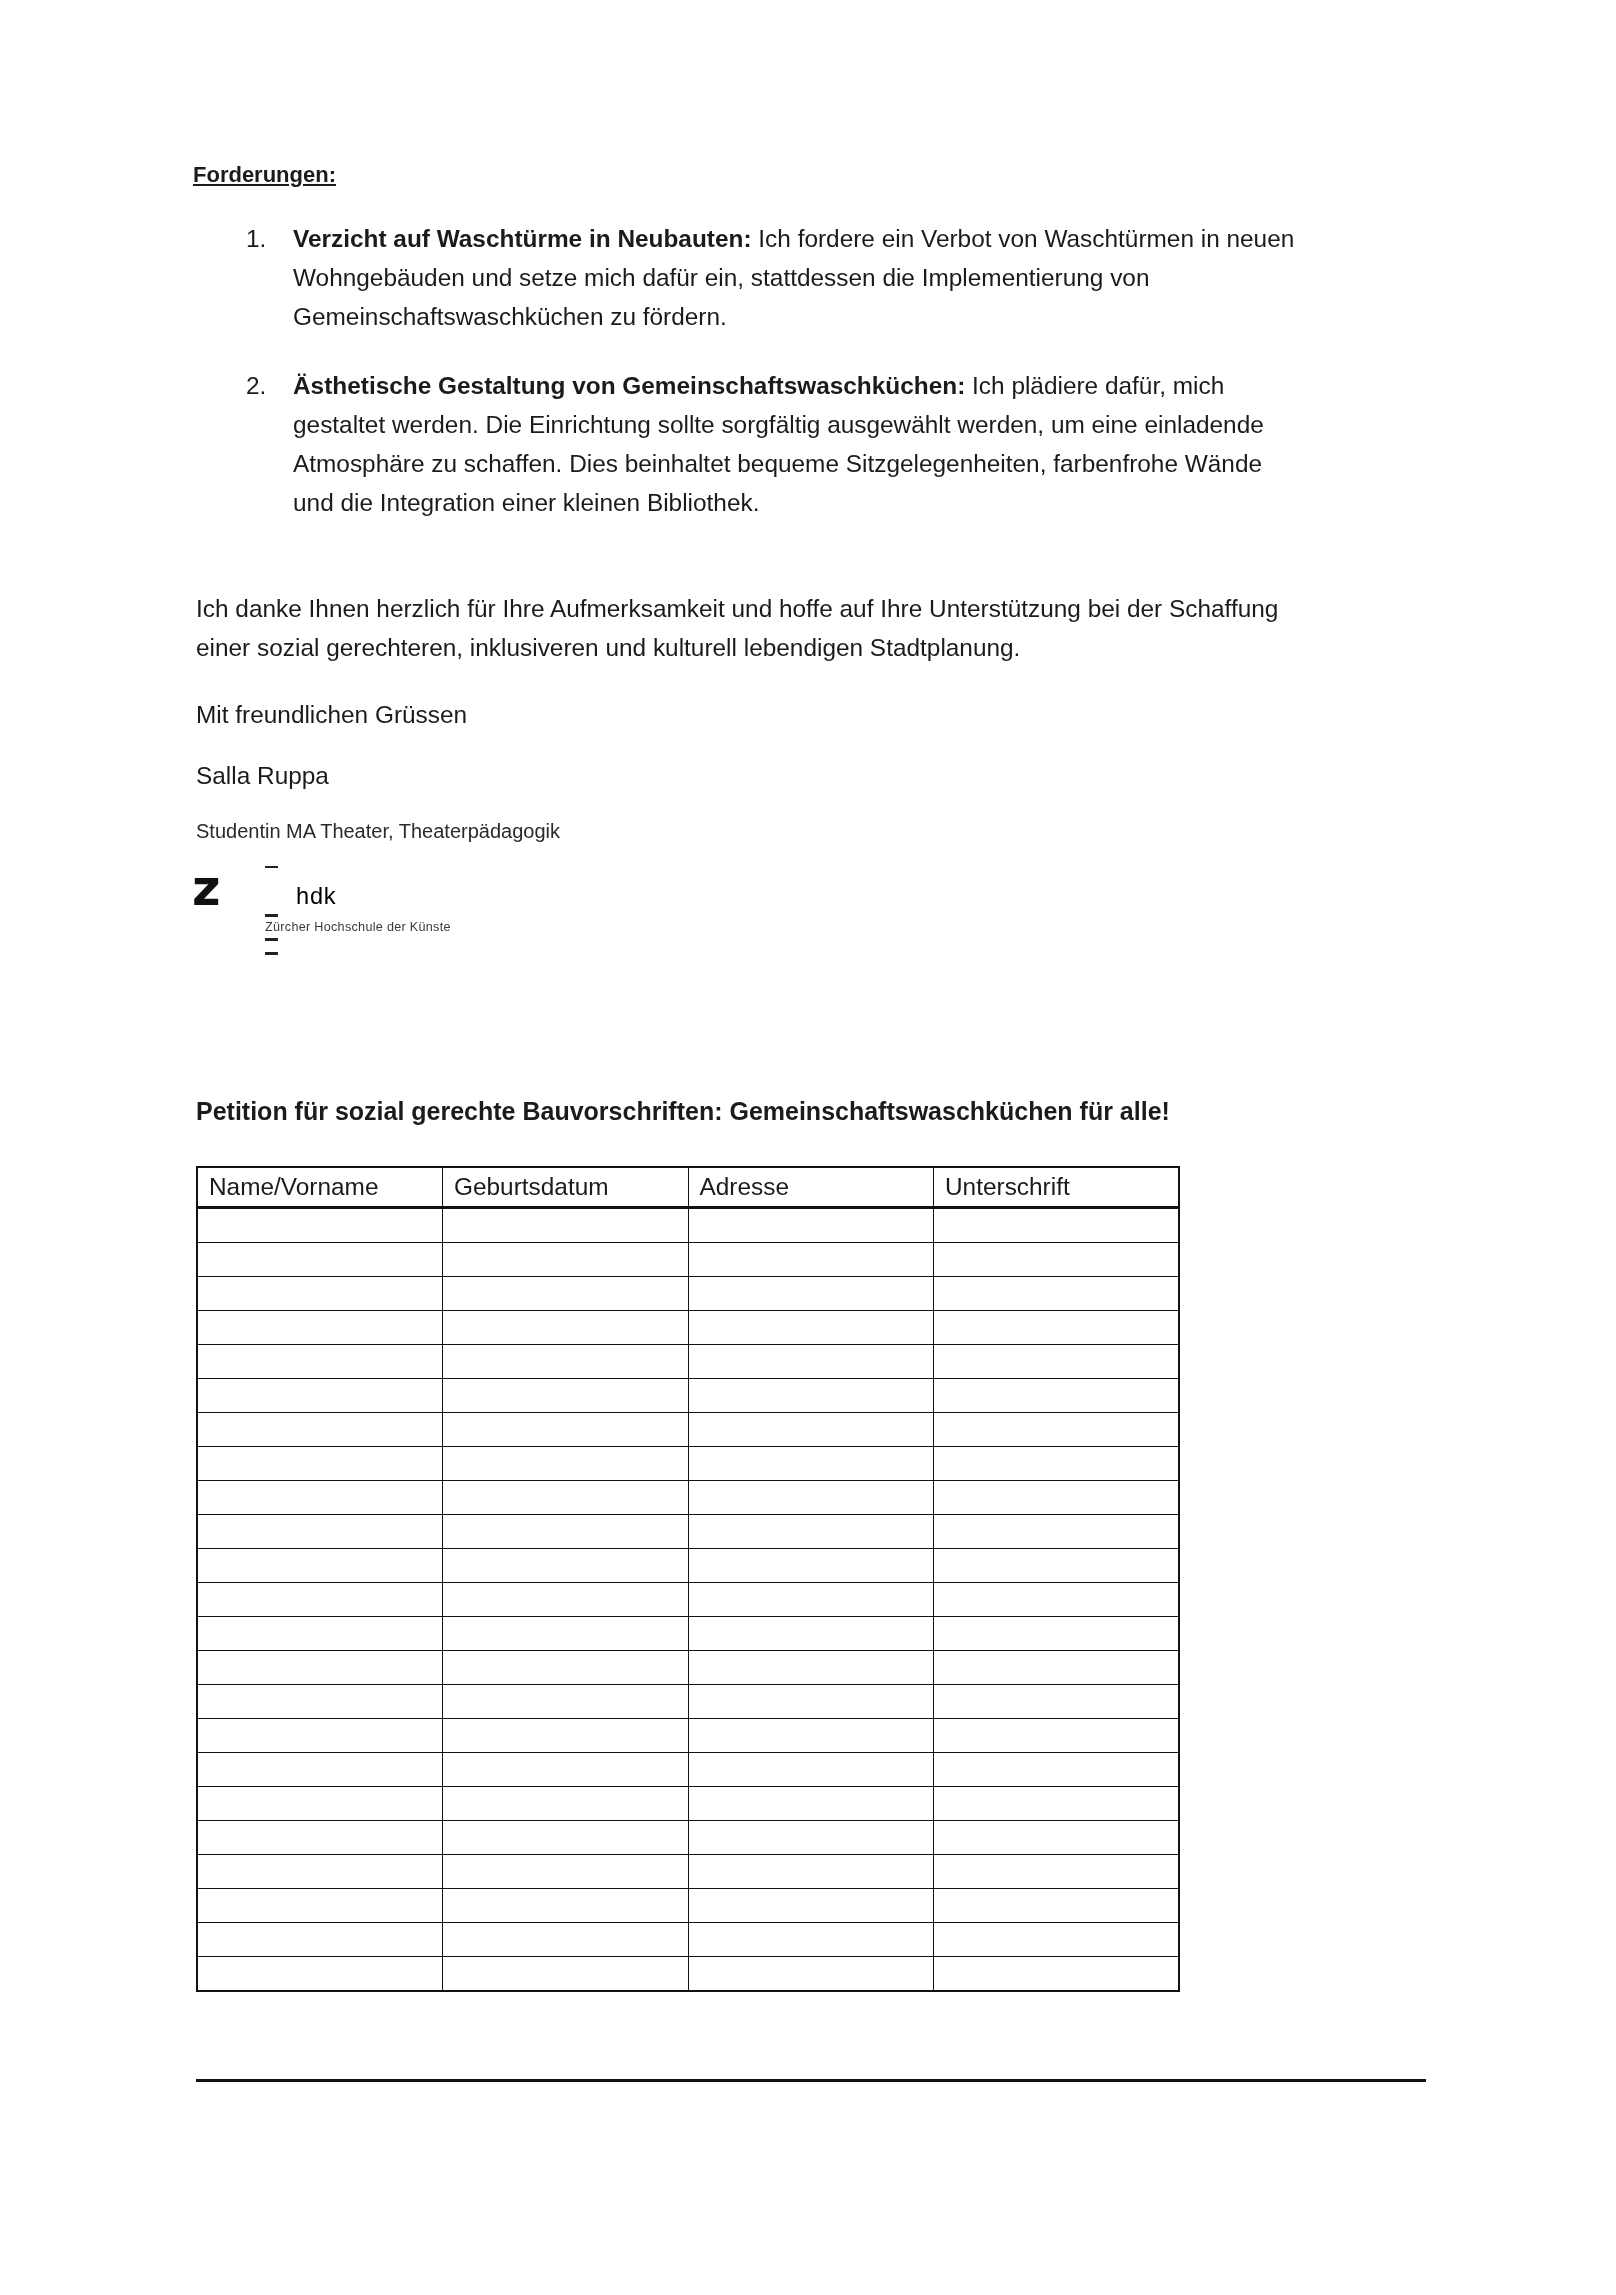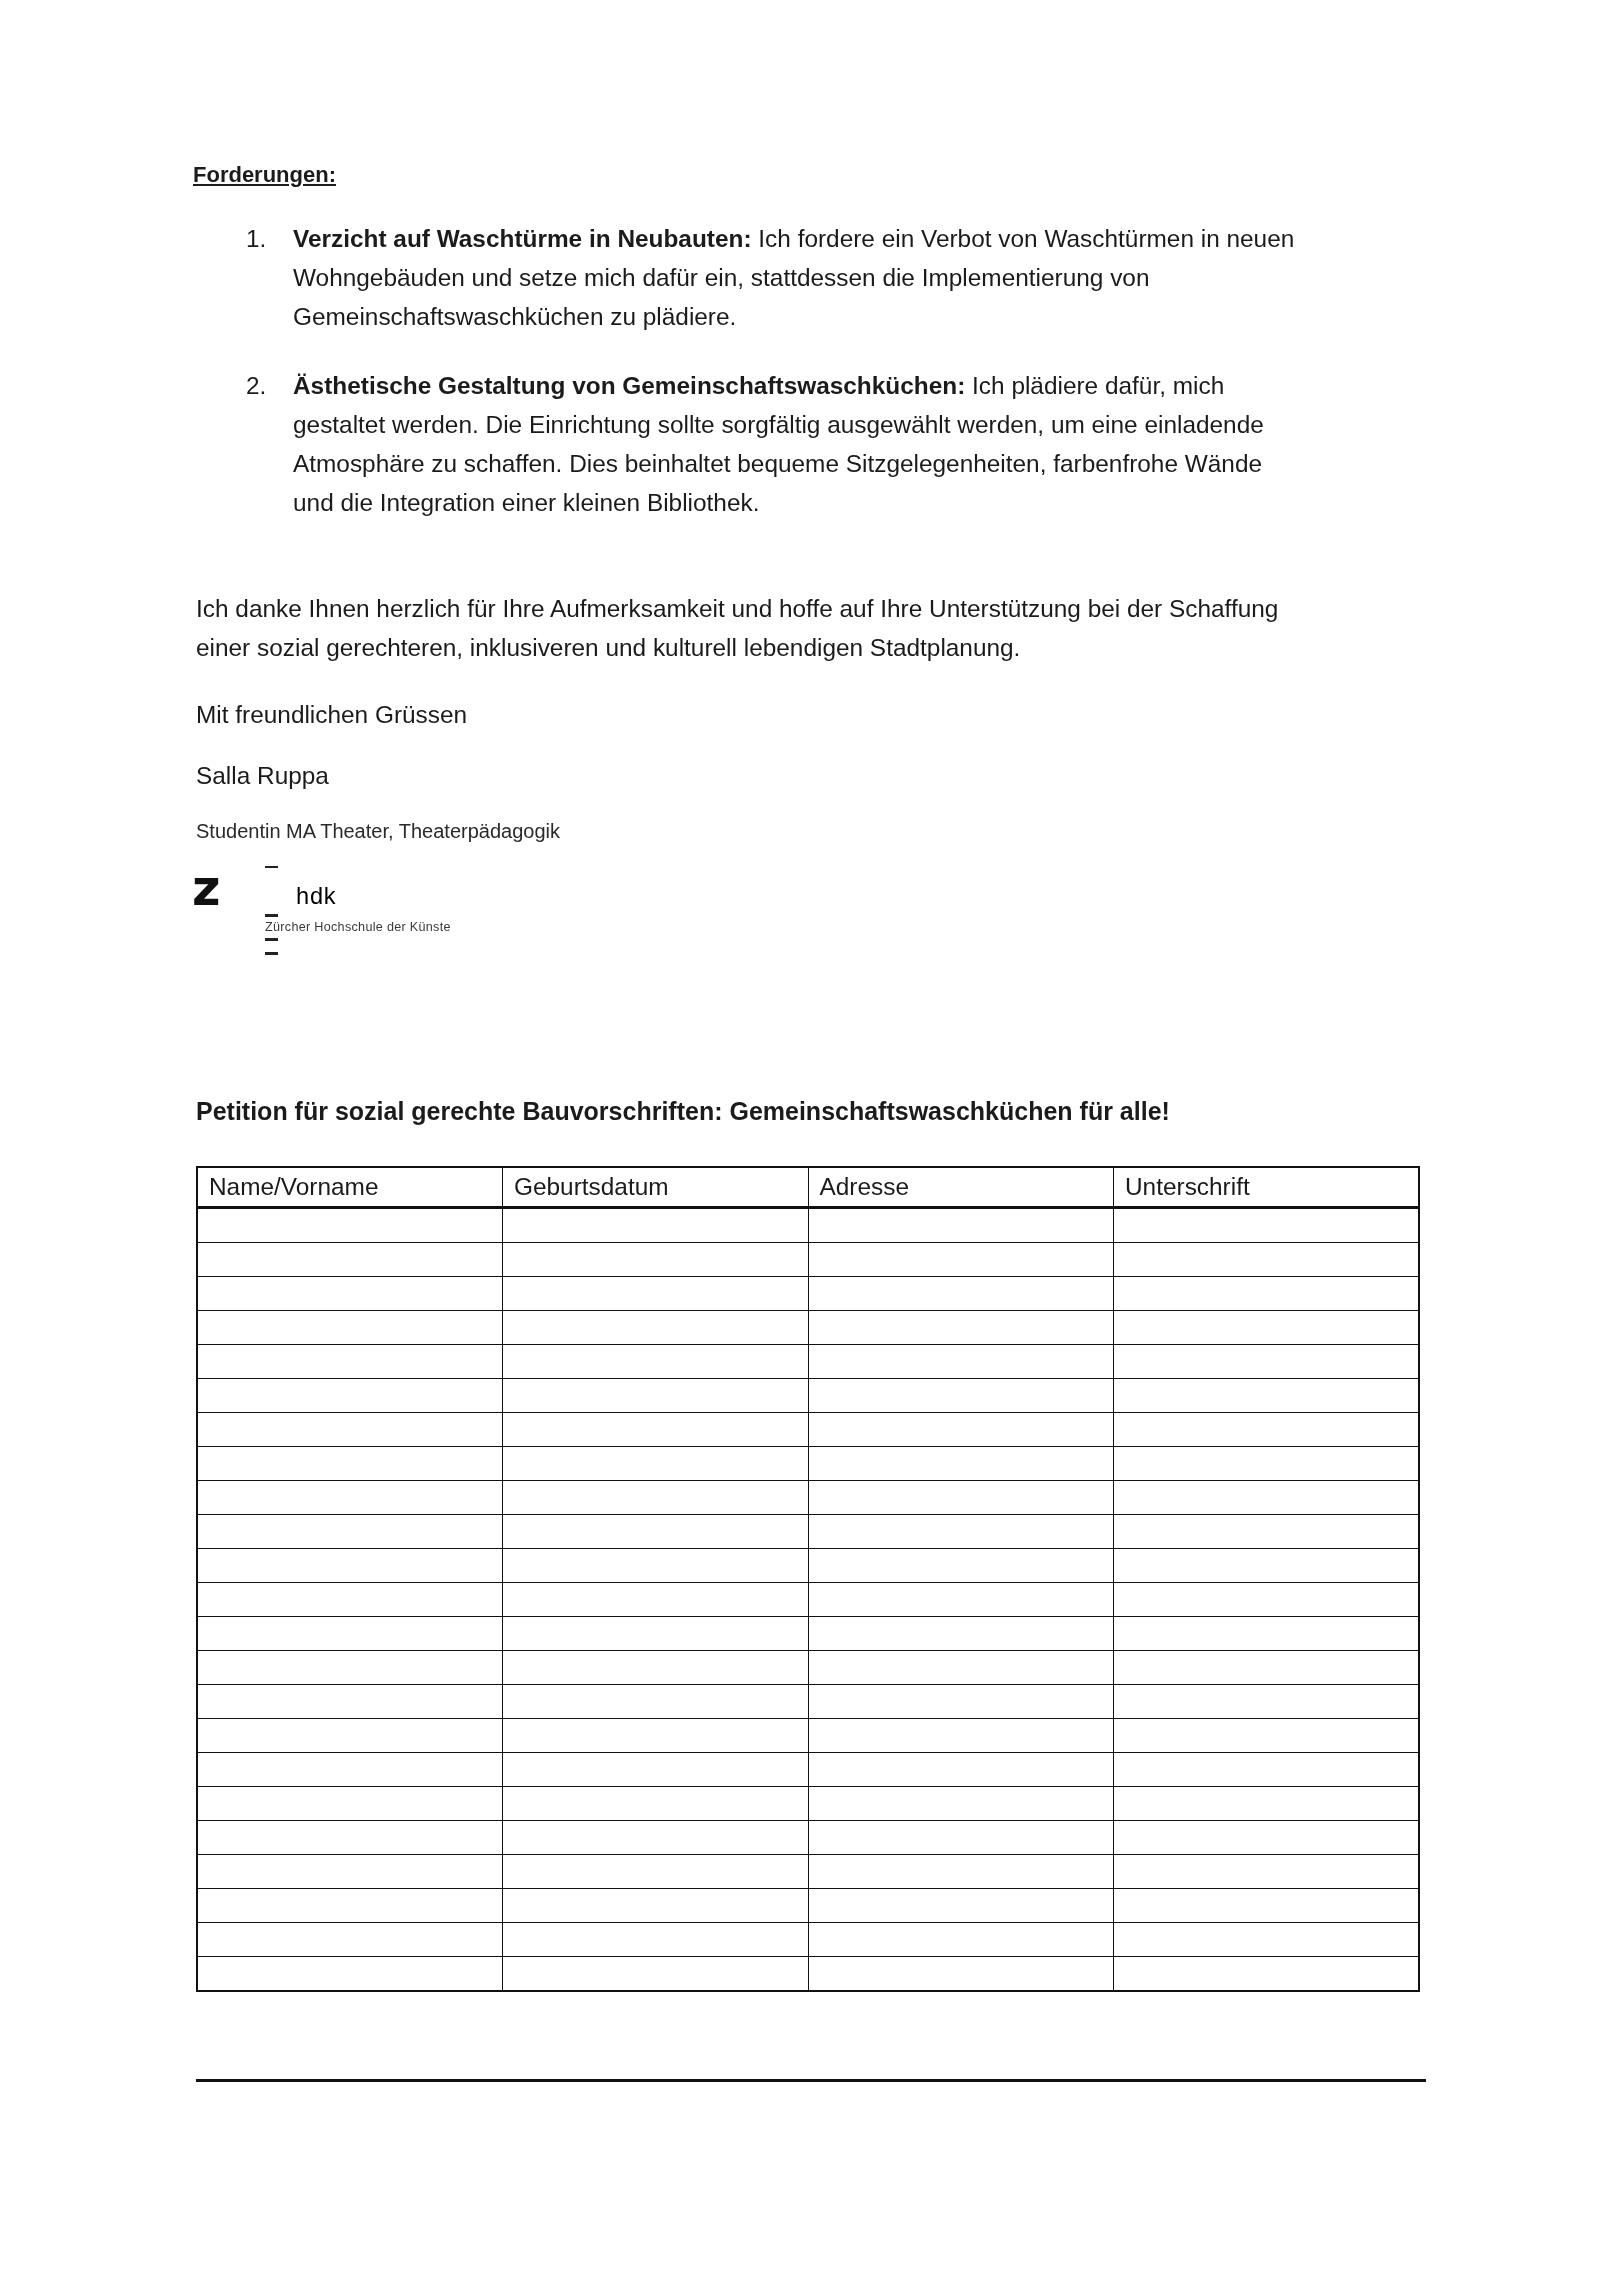--- a/index.html
+++ b/index.html
@@ -60,21 +60,21 @@
   
   .petition-title {
     left: 196px; top: 1094px;
     font-size: 25px; font-weight: 700;
     line-height: 35px; white-space: nowrap;
   }
   .sig-table-wrap { left: 196px; top: 1166px; }
   table.sig-table {
     border-collapse: collapse;
     table-layout: fixed;
-    width: 1224px;
+    width: 984px;
     border: 2.5px solid #111;
   }
   table.sig-table col { width: 25%; }
   table.sig-table th {
     height: 38px;
     padding: 0 5px 0 11px;
     text-align: left;
     vertical-align: middle;
     font-size: 24.4px;
     font-weight: 400;
@@ -99,21 +99,21 @@
 <body>
 
 <div class="page">
 
   <div class="abs doc-heading">Forderungen:</div>
 
   <div class="abs list-num" style="left:246px; top:219px;">1.</div>
   <div class="abs list-body" style="left:293px; top:219px;">
     <div class="bline"><span class="bold">Verzicht auf Waschtürme in Neubauten:</span> <span>Ich fordere ein Verbot von Waschtürmen in neuen</span></div>
     <div class="bline">Wohngebäuden und setze mich dafür ein, stattdessen die Implementierung von</div>
-    <div class="bline">Gemeinschaftswaschküchen zu plädiere.</div>
+    <div class="bline">Gemeinschaftswaschküchen zu fördern.</div>
   </div>
 
   <div class="abs list-num" style="left:246px; top:366px;">2.</div>
   <div class="abs list-body" style="left:293px; top:366px;">
     <div class="bline"><span class="bold">Ästhetische Gestaltung von Gemeinschaftswaschküchen:</span> <span>Ich plädiere dafür, mich</span></div>
     <div class="bline">gestaltet werden. Die Einrichtung sollte sorgfältig ausgewählt werden, um eine einladende</div>
     <div class="bline">Atmosphäre zu schaffen. Dies beinhaltet bequeme Sitzgelegenheiten, farbenfrohe Wände</div>
     <div class="bline">und die Integration einer kleinen Bibliothek.</div>
   </div>
 

